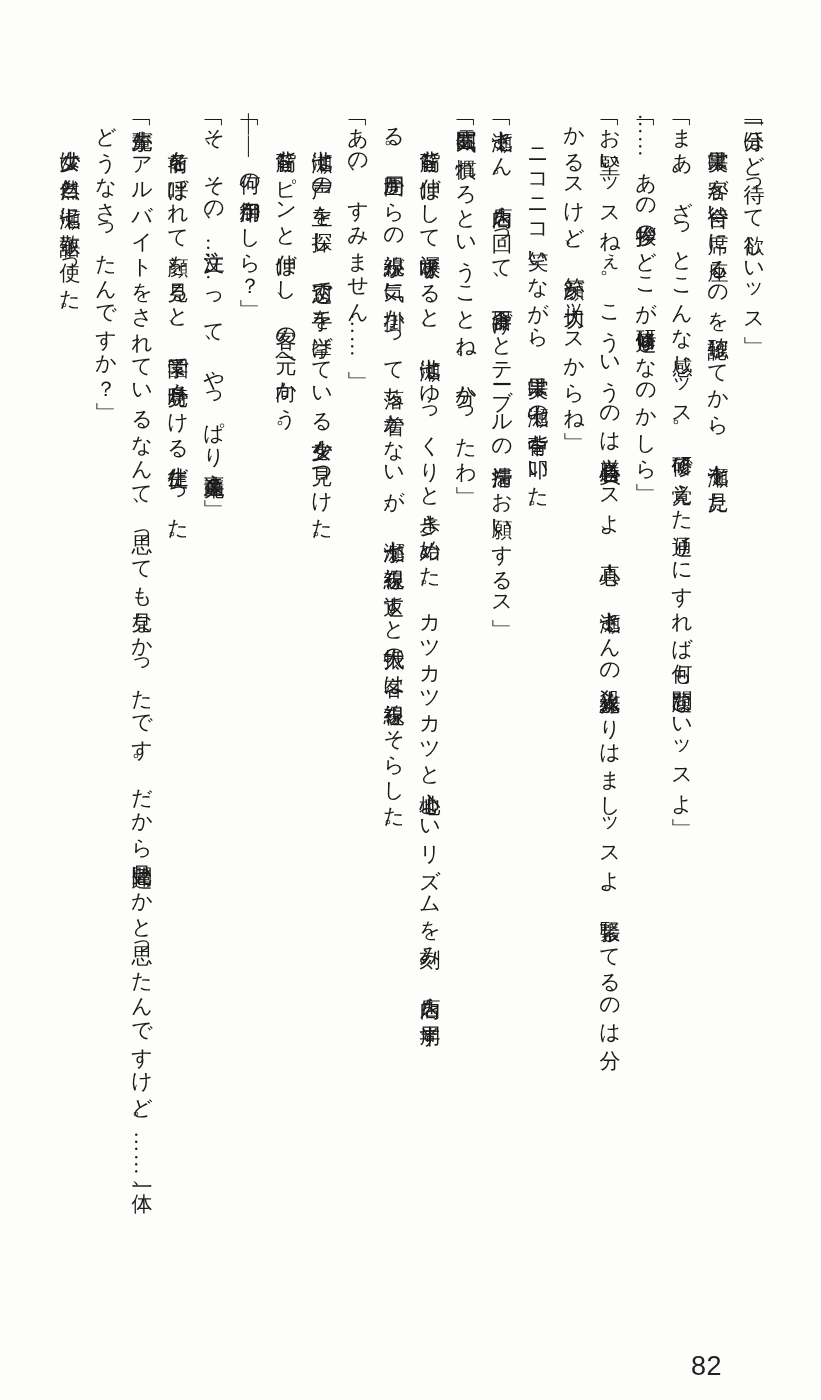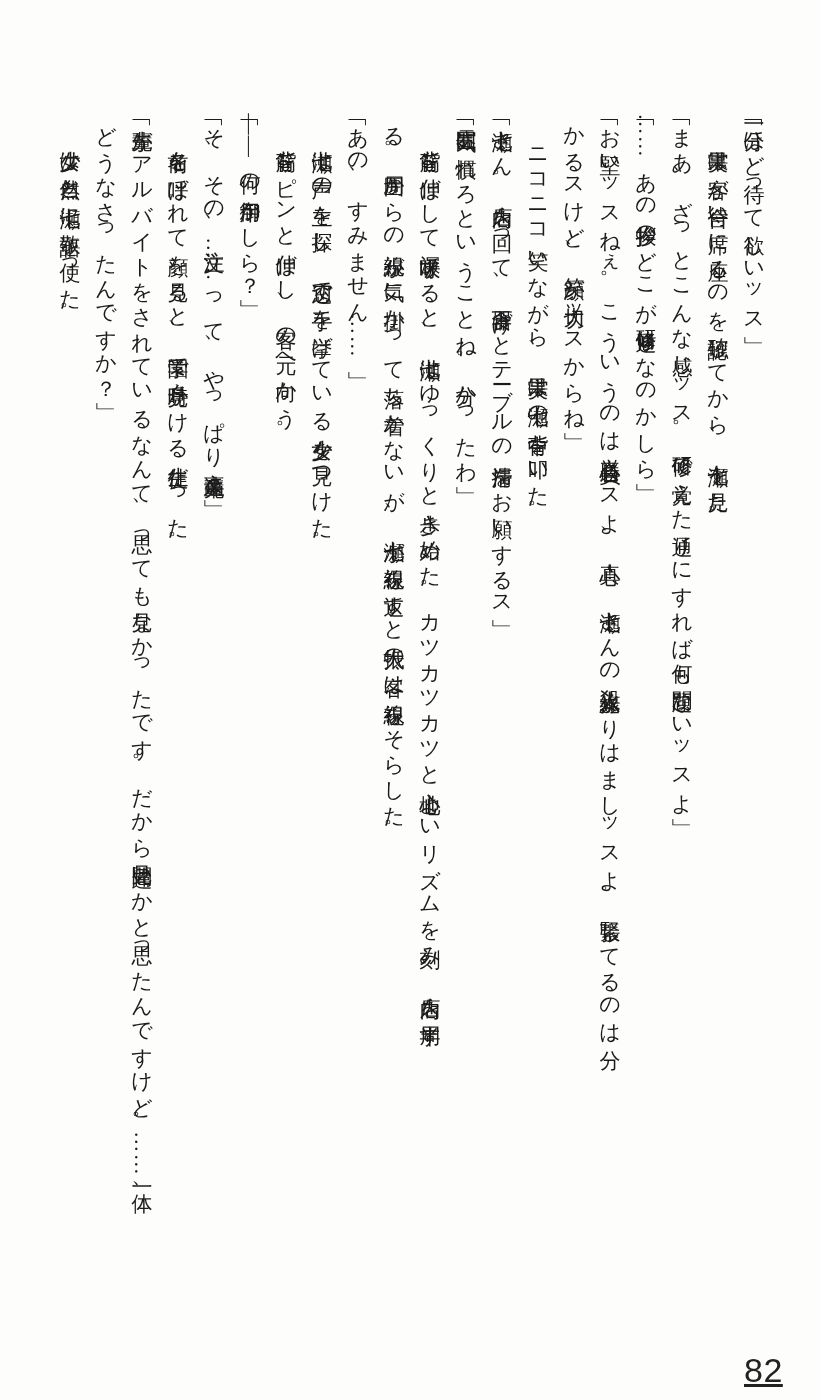--- a/index.html
+++ b/index.html
@@ -36,27 +36,26 @@
     color: var(--ink);
   }
   .text-block .line {
     white-space: nowrap;
   }
   .text-block .line.indent {
     text-indent: 22.4px;
   }
   .page-number {
     position: absolute;
-    left: 744px;
+    left: 691px;
     top: 1351px;
     font-family: "Liberation Sans", "DejaVu Sans", sans-serif;
-    font-size: 34px;
+    font-size: 27px;
     letter-spacing: 0.5px;
     color: #222;
-    text-decoration: underline;
   }
 </style>
 </head>
 <body>
 
 <div class="page">
   <div class="text-block">
       <div class="line">「一分ほど待って欲しいッス」</div>
       <div class="line indent">実果は客が待合い席に座るのを確認してから、七瀬を見た。</div>
       <div class="line">「まあ、ざっとこんな感じッス。研修で覚えた通りにすれば何も問題ないッスよ」</div>

